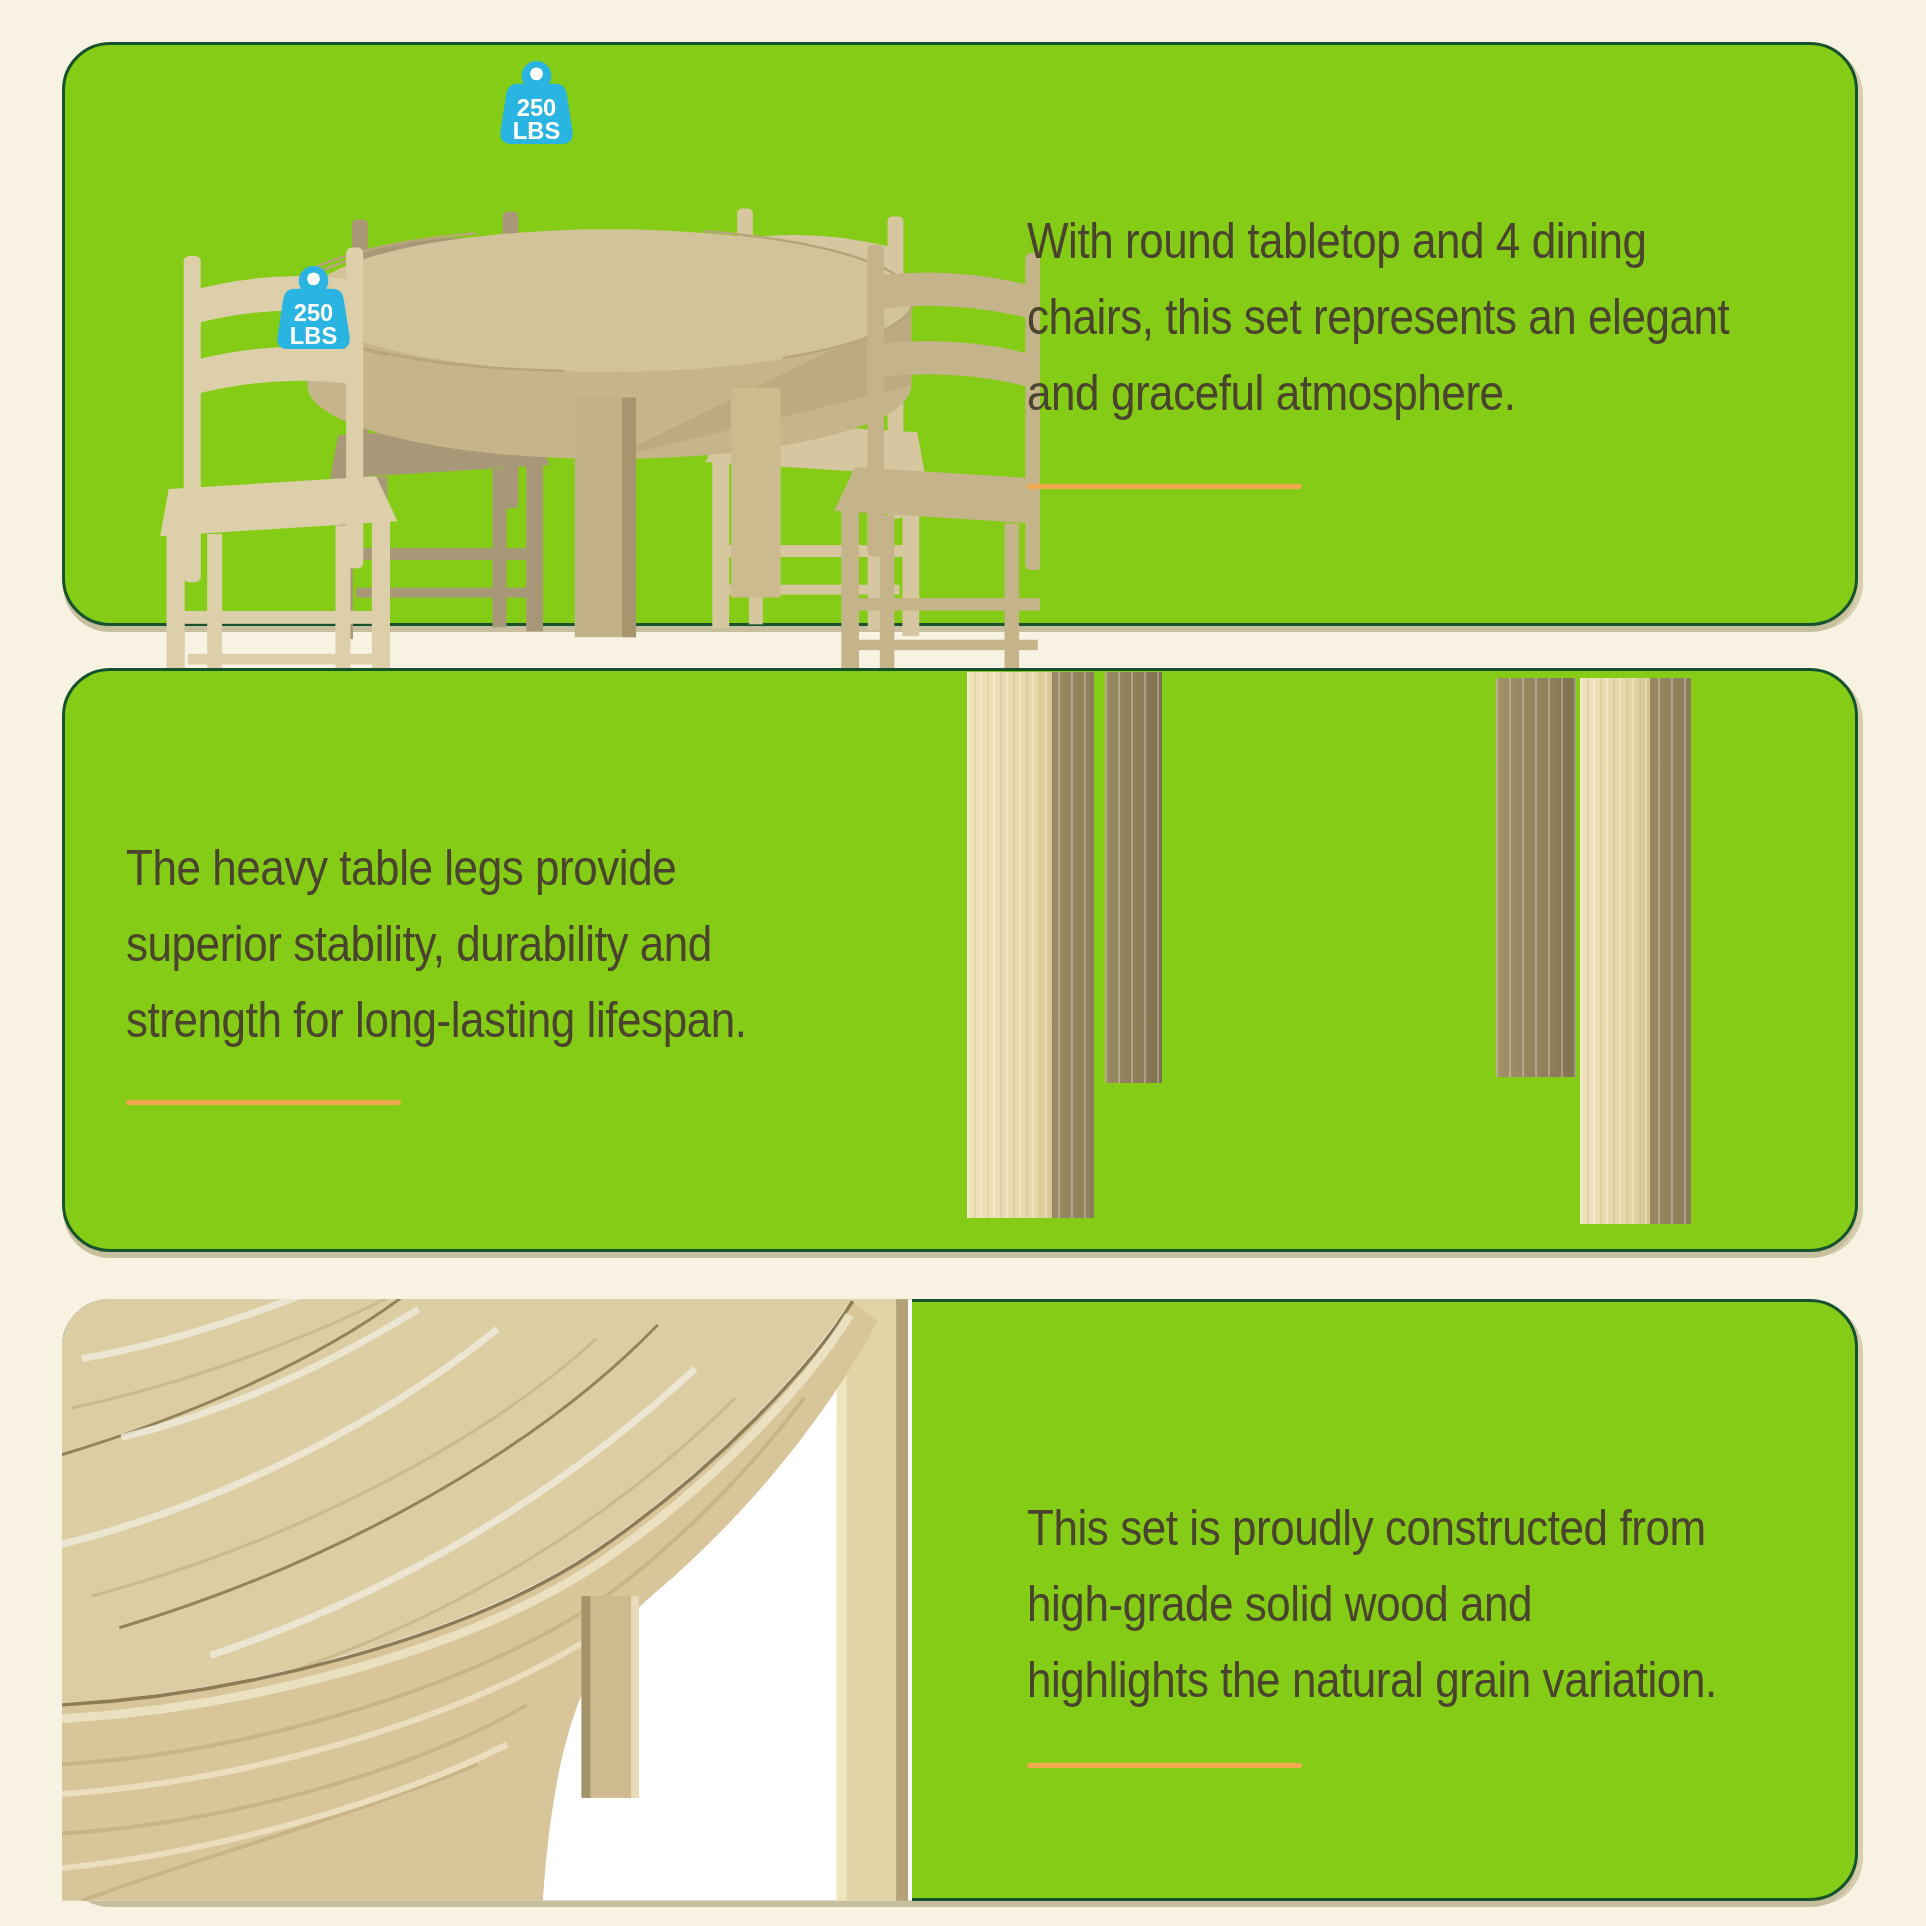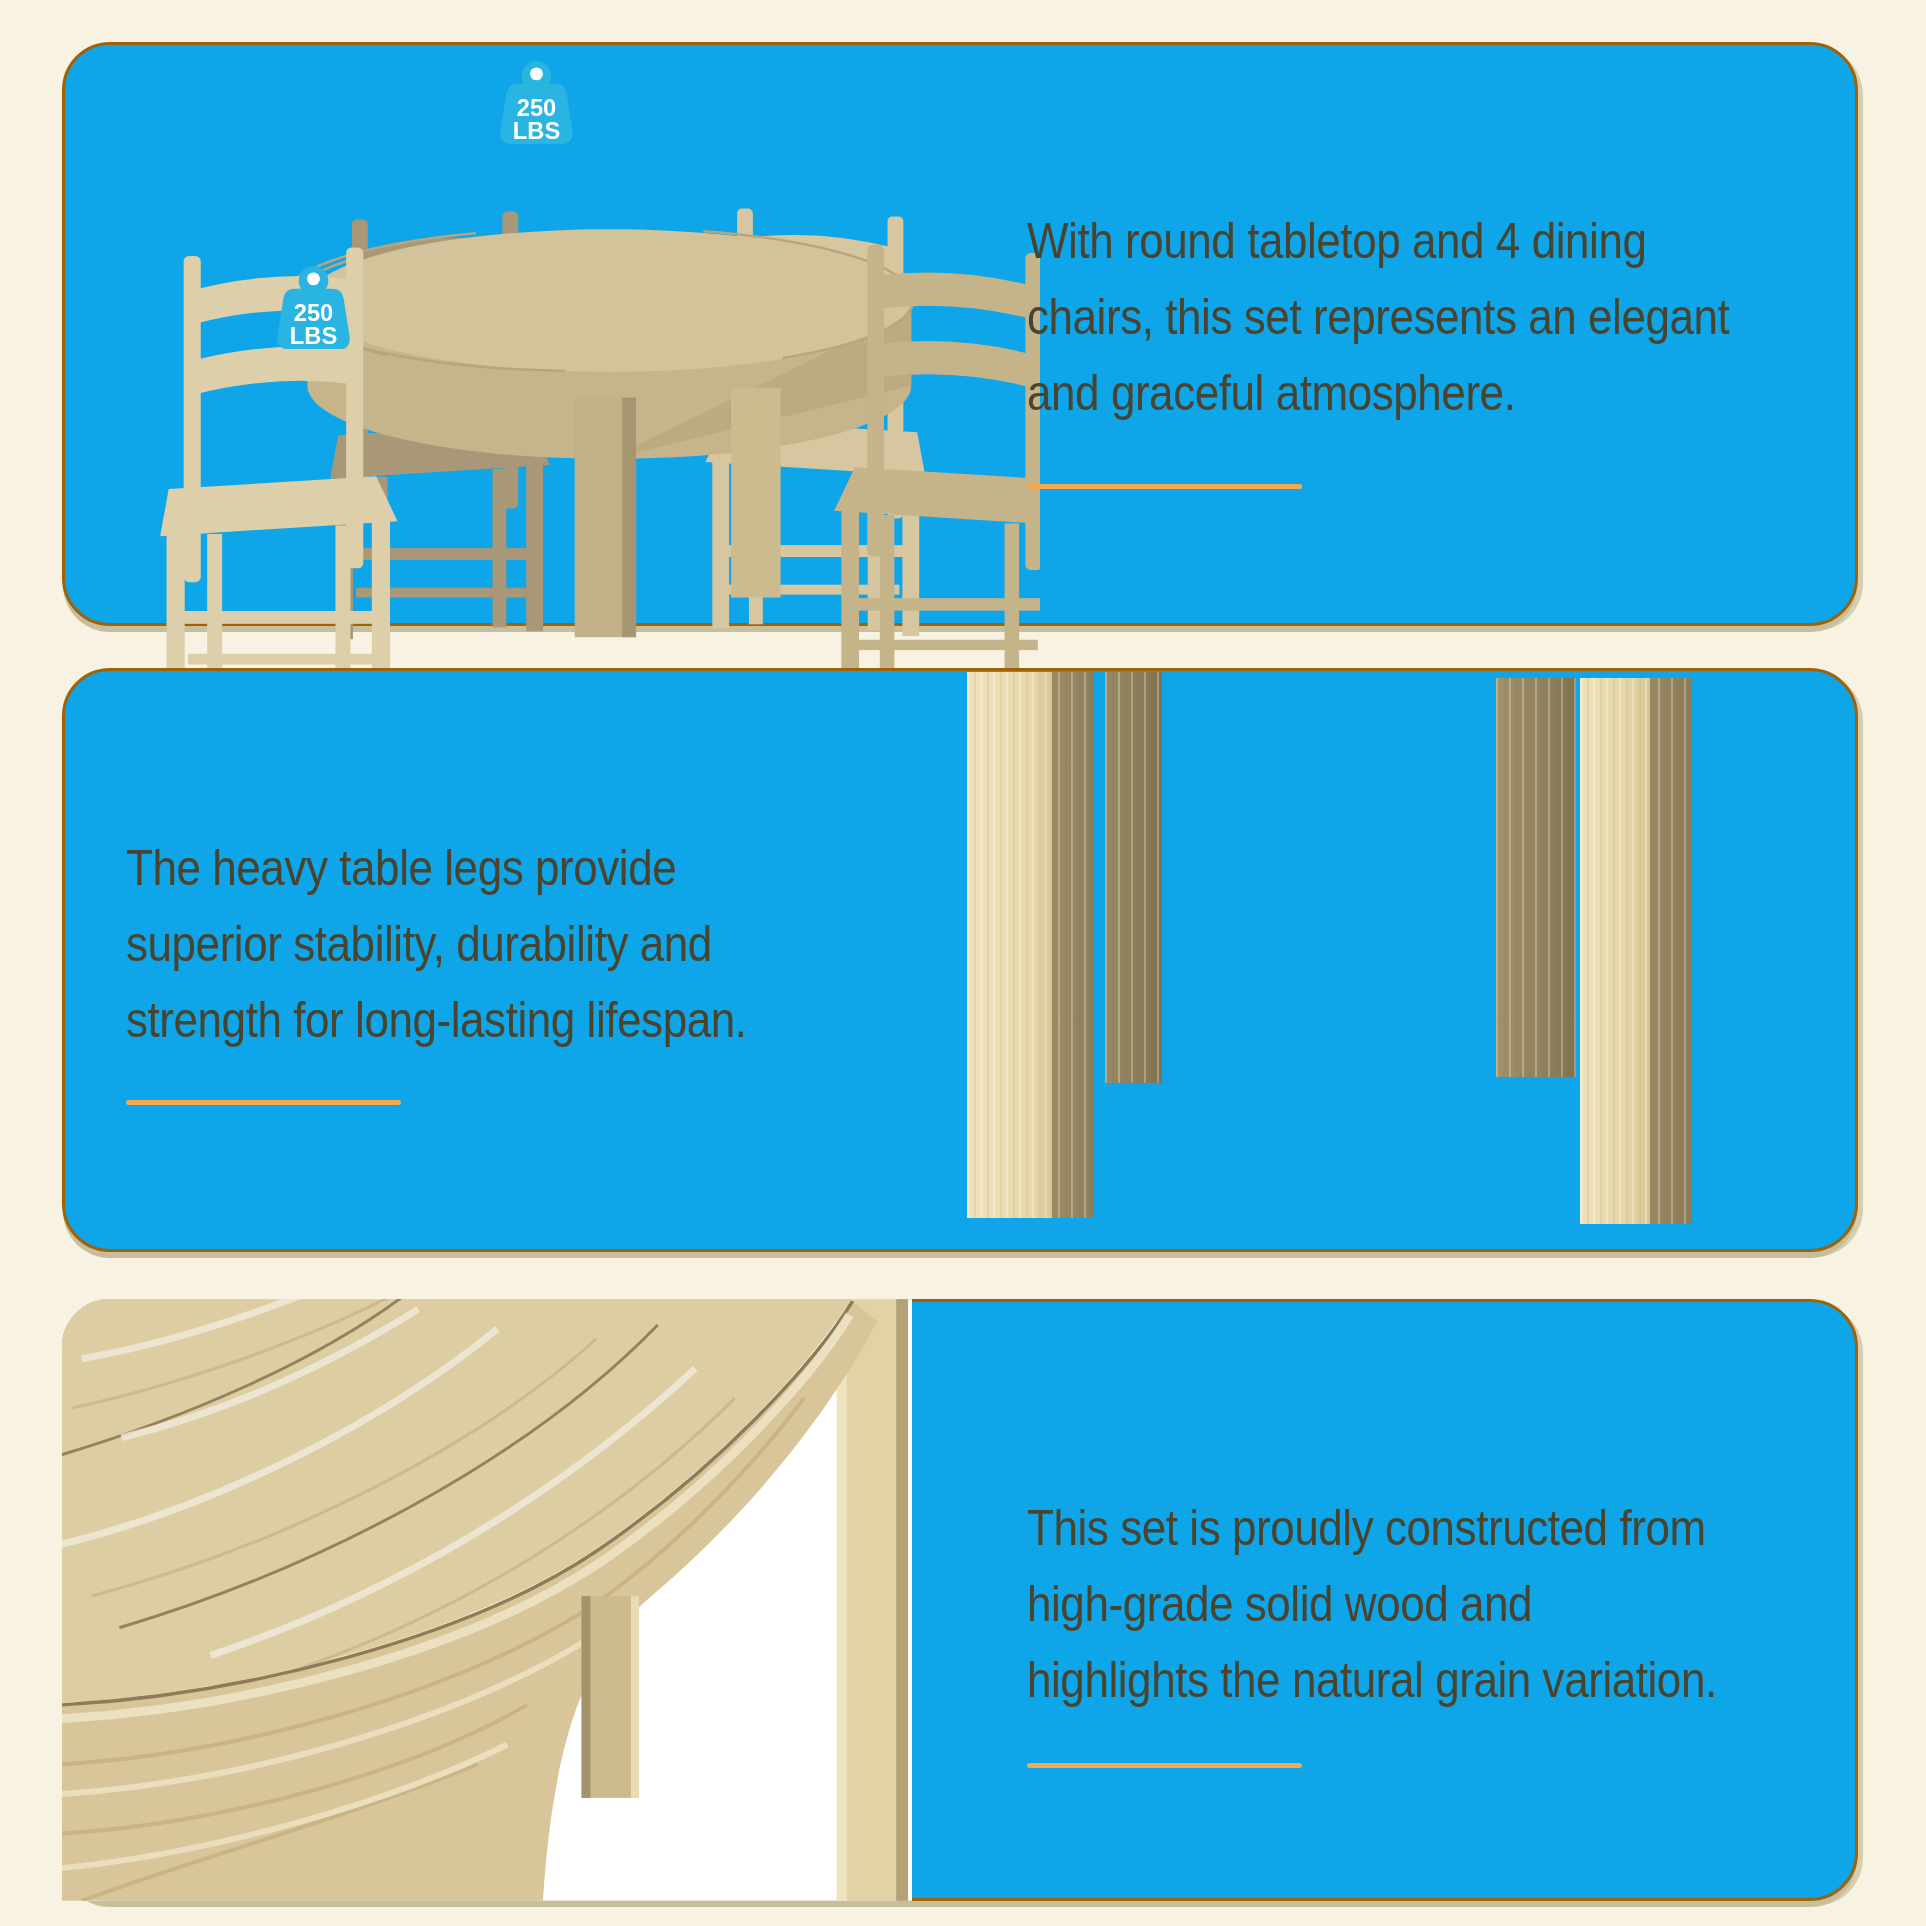--- a/index.html
+++ b/index.html
@@ -1,19 +1,19 @@
 <!DOCTYPE html>
 <html><head>
 <meta charset="utf-8">
 <style>
   html,body{margin:0;padding:0;background:#f7f2e2;}
   .page{position:relative;width:1927px;height:1927px;background:#f7f2e2;overflow:hidden;
         font-family:"Liberation Sans",sans-serif;}
-  .card{position:absolute;left:62px;width:1790px;background:#0ea5e9;
-        border:3px solid #a16207;border-radius:48px;
+  .card{position:absolute;left:62px;width:1790px;background:#84cc16;
+        border:3px solid #14532d;border-radius:48px;
         box-shadow:0 7px 0 -1px #c6be9d, 5px 5px 0 0 #d6ceae;}
   .card1{top:42px;height:578px;}
   .card2{top:668px;height:578px;}
   .card3{top:1299px;height:596px;overflow:hidden;}
   .copy{position:absolute;color:#4a432d;font-size:50px;line-height:76px;letter-spacing:-0.5px;
         transform:scaleX(0.88);transform-origin:0 0;}
   .copy .line{white-space:nowrap;}
   .underline{position:absolute;width:275px;height:5px;background:#f2a94f;border-radius:3px;}
   
   .badge{position:absolute;width:77px;height:85px;}

